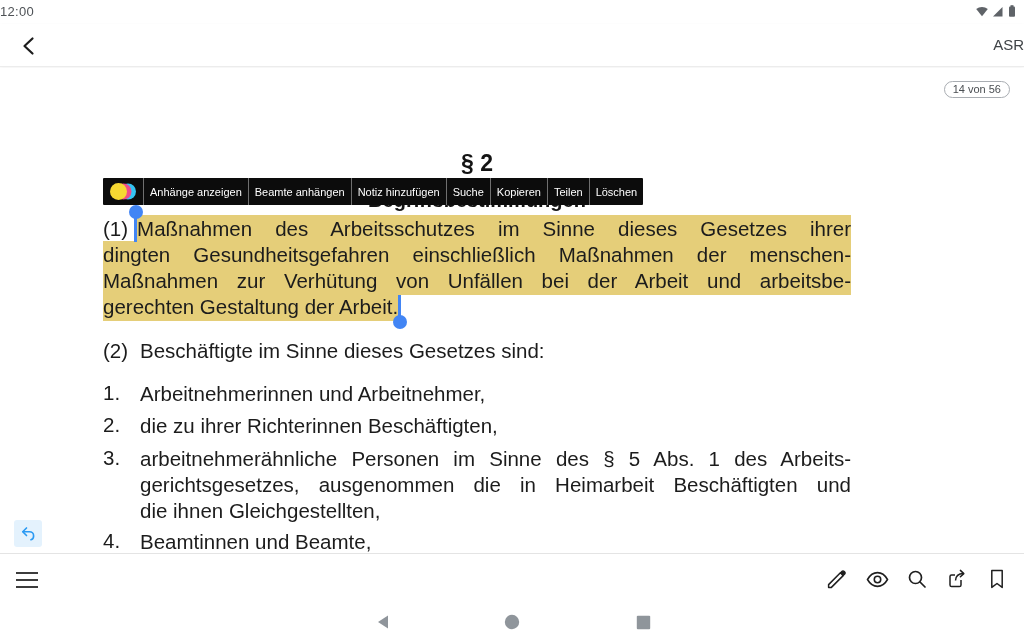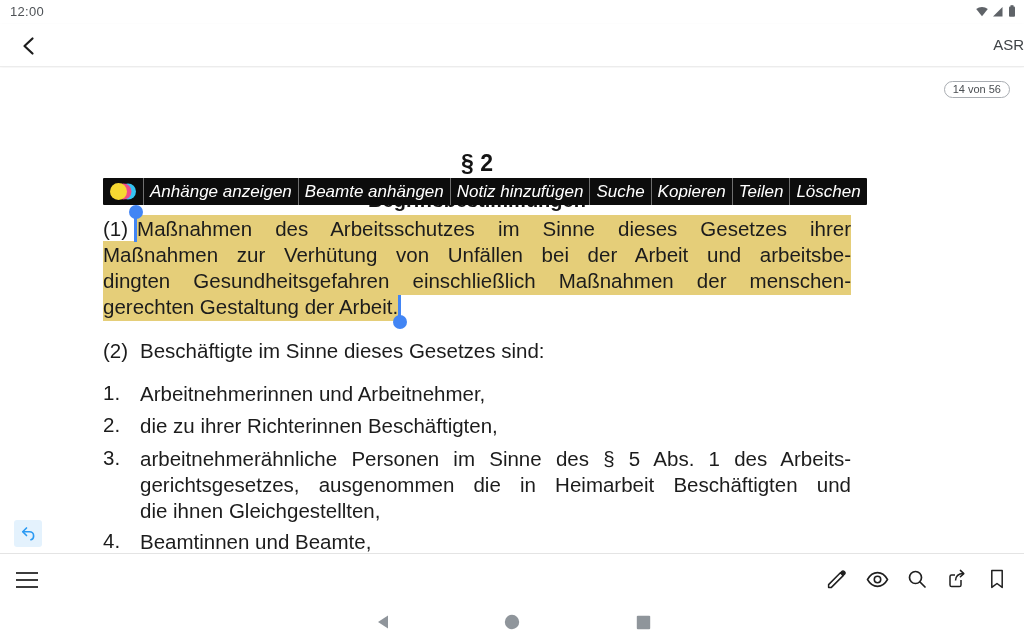--- a/index.html
+++ b/index.html
@@ -2,21 +2,21 @@
 <html><head>
 <meta charset="utf-8">
 <style>
   * { margin:0; padding:0; box-sizing:border-box; }
   html,body { width:1024px; height:640px; background:#fff; }
   .screen { position:relative; width:1024px; height:640px; background:#fff; overflow:hidden;
             font-family:"Liberation Sans", sans-serif; }
 
   
   .statusbar { position:absolute; top:0; left:0; right:0; height:24px; background:#fff; }
-  .status-time { position:absolute; left:10px; top:4px; font-size:13px; color:#4e5256; letter-spacing:.3px; }
+  .status-time { position:absolute; left:0; top:4px; font-size:13px; color:#4e5256; letter-spacing:.3px; }
   .status-icons { position:absolute; right:6px; top:4px; display:flex; align-items:center; gap:2px; }
 
   
   .appbar { position:absolute; top:24px; left:0; right:0; height:43px; background:#fff;
             border-bottom:1px solid #ececec; box-shadow:0 1px 3px rgba(0,0,0,0.05); }
   .back-btn { position:absolute; left:16px; top:8px; width:28px; height:28px; display:flex;
               align-items:center; justify-content:center; background:none; border:none; cursor:pointer; }
   .appbar-title { position:absolute; left:0; right:0; top:12px; text-align:right;
                   font-size:15px; color:#3f4347;margin-left:12px; }
 
@@ -26,21 +26,21 @@
   .doc-heading { position:absolute; left:103px; top:82px; width:748px; text-align:center;
                  font-size:23px; font-weight:bold; color:#141414; z-index:1; }
   .doc-subheading { position:absolute; left:103px; top:121px; width:748px; text-align:center;
                     font-size:20px; font-weight:bold; color:#141414; z-index:1; }
 
   
   .ctx-menu { position:absolute; left:103px; top:110px; height:27px; display:flex; align-items:stretch;
               background:#0c0c0c; z-index:2; border-radius:1px; }
   .ctx-icon-cell { display:flex; align-items:center; justify-content:center; width:40px; }
   .ctx-item { display:flex; align-items:center; padding:0 6px; border-left:1px solid #6f6f6f;
-              color:#fff; font-size:17px; white-space:nowrap; cursor:pointer;font-style:italic; }
+              color:#fff; font-size:11px; white-space:nowrap; cursor:pointer; }
 
   
   .para1 { position:absolute; left:103px; top:148px; width:748px; font-size:20.5px; color:#1c1c1c; z-index:1; }
   .pline { height:26px; line-height:26px; overflow:visible; }
   .pline.j { text-align:justify; text-align-last:justify; }
   .hl { background:#e5ce79; padding:2px 0 3px 0;text-align:center; }
   .p1-pre { margin-right:6px; }
 
   
   .caret { display:inline-block; width:3px; height:1px; position:relative; vertical-align:baseline; }
@@ -134,22 +134,22 @@
       <span class="ctx-item">Beamte anhängen</span>
       <span class="ctx-item">Notiz hinzufügen</span>
       <span class="ctx-item">Suche</span>
       <span class="ctx-item">Kopieren</span>
       <span class="ctx-item">Teilen</span>
       <span class="ctx-item">Löschen</span>
     </div>
 
     <div class="para1">
       <div class="pline j"><span class="p1-pre">(1)</span><span class="hl"><i class="caret caret-start"><span class="bar"></span><span class="knob"></span></i><span>Maßnahmen des Arbeitsschutzes im Sinne dieses Gesetzes ihrer</span></span></div>
+      <div class="pline j"><span class="hl">dingten Gesundheitsgefahren einschließlich Maßnahmen der menschen-</span></div>
       <div class="pline j"><span class="hl">Maßnahmen zur Verhütung von Unfällen bei der Arbeit und arbeitsbe-</span></div>
-      <div class="pline j"><span class="hl">dingten Gesundheitsgefahren einschließlich Maßnahmen der menschen-</span></div>
       <div class="pline"><span class="hl"><span>gerechten Gestaltung der Arbeit.</span><i class="caret caret-end"><span class="bar"></span><span class="knob"></span></i></span></div>
     </div>
 
     <div class="para2">
       <span class="para-num">(2)</span>
       <span>Beschäftigte im Sinne dieses Gesetzes sind:</span>
     </div>
 
     <div class="list-row" style="top:313px">
       <span class="list-num">1.</span>

